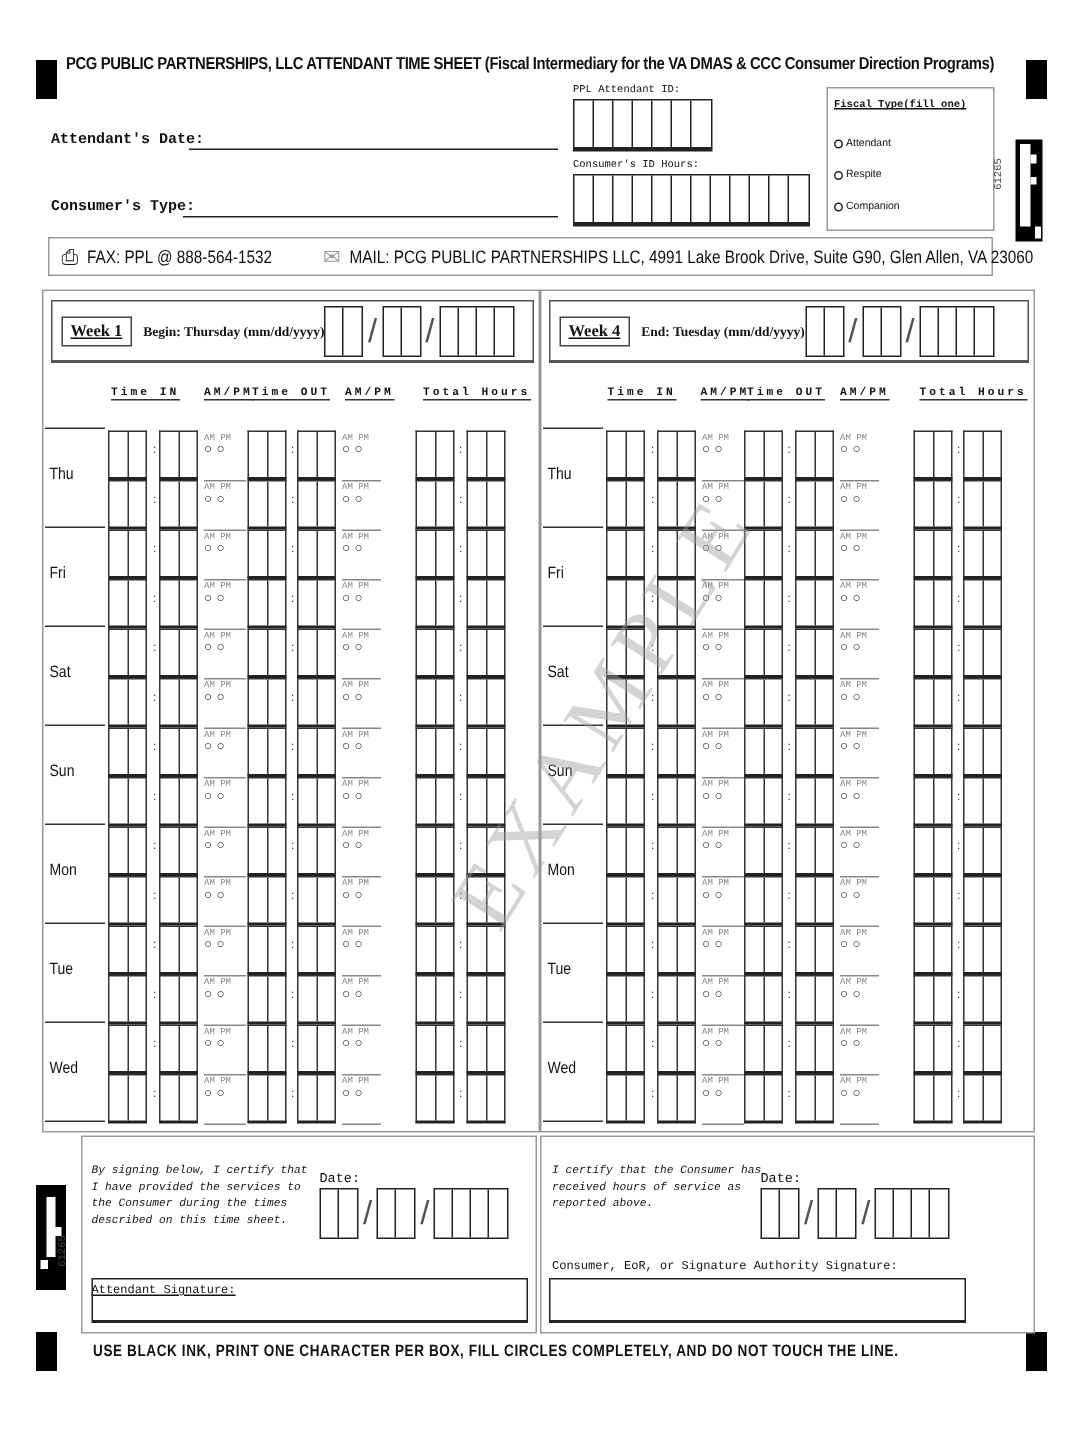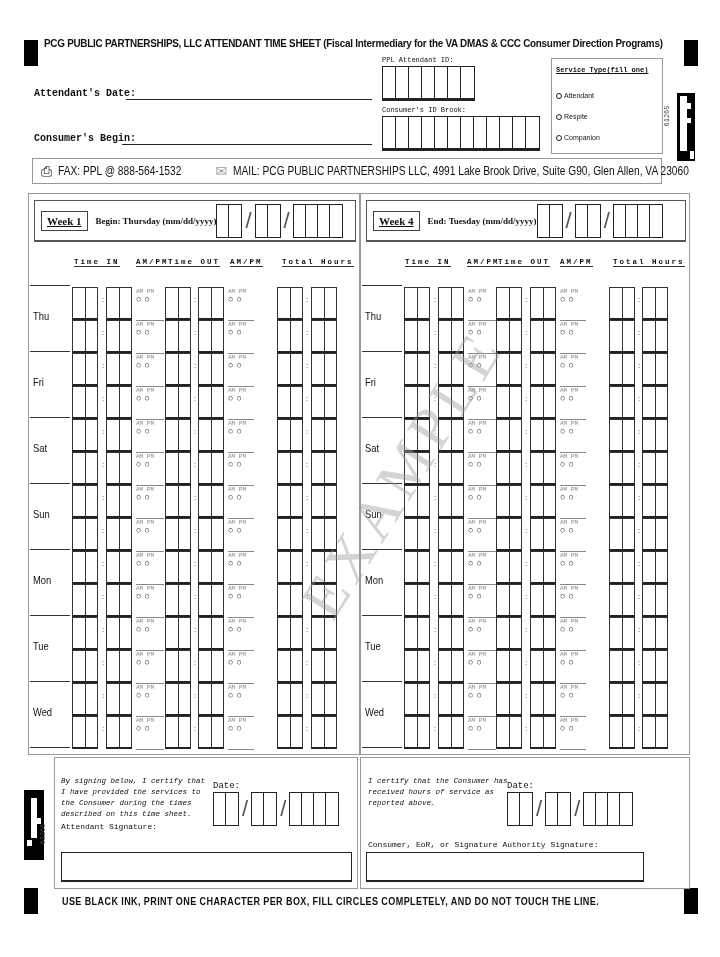--- a/index.html
+++ b/index.html
@@ -46,51 +46,51 @@
 
 <div class="blk" style="left:24px;top:40px;width:14px;height:26px;"></div>
 <div class="blk" style="left:684px;top:40px;width:14px;height:26px;"></div>
 <div class="blk" style="left:24px;top:888px;width:14px;height:26px;"></div>
 <div class="blk" style="left:684px;top:888px;width:14px;height:26px;"></div>
 
 <div class="abs title">PCG PUBLIC PARTNERSHIPS, LLC  ATTENDANT TIME SHEET (Fiscal Intermediary for the VA DMAS &amp; CCC Consumer Direction Programs)</div>
 
 <div class="abs lbl" style="left:34px;top:88px;">Attendant's Date:</div>
 <div class="uline" style="left:126px;top:86px;width:246px;height:14px;"></div>
-<div class="abs lbl" style="left:34px;top:133px;">Consumer's Begin:</div>
+<div class="abs lbl" style="left:34px;top:133px;">Consumer's Type:</div>
 <div class="uline" style="left:122px;top:131px;width:250px;height:14px;"></div>
 
 <div class="abs small" style="left:382px;top:56px;">PPL Attendant ID:</div>
 <div class="boxrow" style="left:382px;top:66px;height:35px;">
   <span style="width:13px"></span>
     <span style="width:13px"></span>
     <span style="width:13px"></span>
     <span style="width:13px"></span>
     <span style="width:13px"></span>
     <span style="width:13px"></span>
     <span style="width:13px"></span>
 </div>
-<div class="abs small" style="left:382px;top:106px;">Consumer's ID Brook:</div>
+<div class="abs small" style="left:382px;top:106px;">Consumer's ID Hours:</div>
 <div class="boxrow" style="left:382px;top:116px;height:35px;">
   <span style="width:13px"></span>
     <span style="width:13px"></span>
     <span style="width:13px"></span>
     <span style="width:13px"></span>
     <span style="width:13px"></span>
     <span style="width:13px"></span>
     <span style="width:13px"></span>
     <span style="width:13px"></span>
     <span style="width:13px"></span>
     <span style="width:13px"></span>
     <span style="width:13px"></span>
     <span style="width:13px"></span>
 </div>
 
 <div class="frame" style="left:551px;top:58px;width:112px;height:96px;"></div>
-<div class="abs small" style="left:556px;top:66px;text-decoration:underline;font-weight:bold;">Service Type(fill one)</div>
+<div class="abs small" style="left:556px;top:66px;text-decoration:underline;font-weight:bold;">Fiscal Type(fill one)</div>
 <div class="svc" style="top:92px;">
     <span class="radio"></span>
     <span>Attendant</span>
   </div>
 <div class="svc" style="top:113px;">
     <span class="radio"></span>
     <span>Respite</span>
   </div>
 <div class="svc" style="top:134px;">
     <span class="radio"></span>
@@ -581,21 +581,21 @@
       <span></span>
     </div>
     <span class="slash">/</span>
   <div class="datebox">
       <span></span>
       <span></span>
       <span></span>
       <span></span>
     </div>
 </div>
-<div class="abs small" style="left:61px;top:822px;font-size:8px;">Attendant Signature:</div>
+<div class="abs small" style="left:61px;top:856px;font-size:8px;text-decoration:underline;">Attendant Signature:</div>
 <div class="sigbox" style="left:61px;top:852px;width:291px;"></div>
 
 <div class="sigtext" style="left:368px;top:776px;width:140px;">I certify that the Consumer has received hours of service as reported above.</div>
 <div class="abs small" style="left:507px;top:781px;font-size:9px;">Date:</div>
 <div class="abs" style="left:507px;top:792px;display:flex;align-items:center;">
   <div class="datebox">
       <span></span>
       <span></span>
     </div>
     <span class="slash">/</span>

